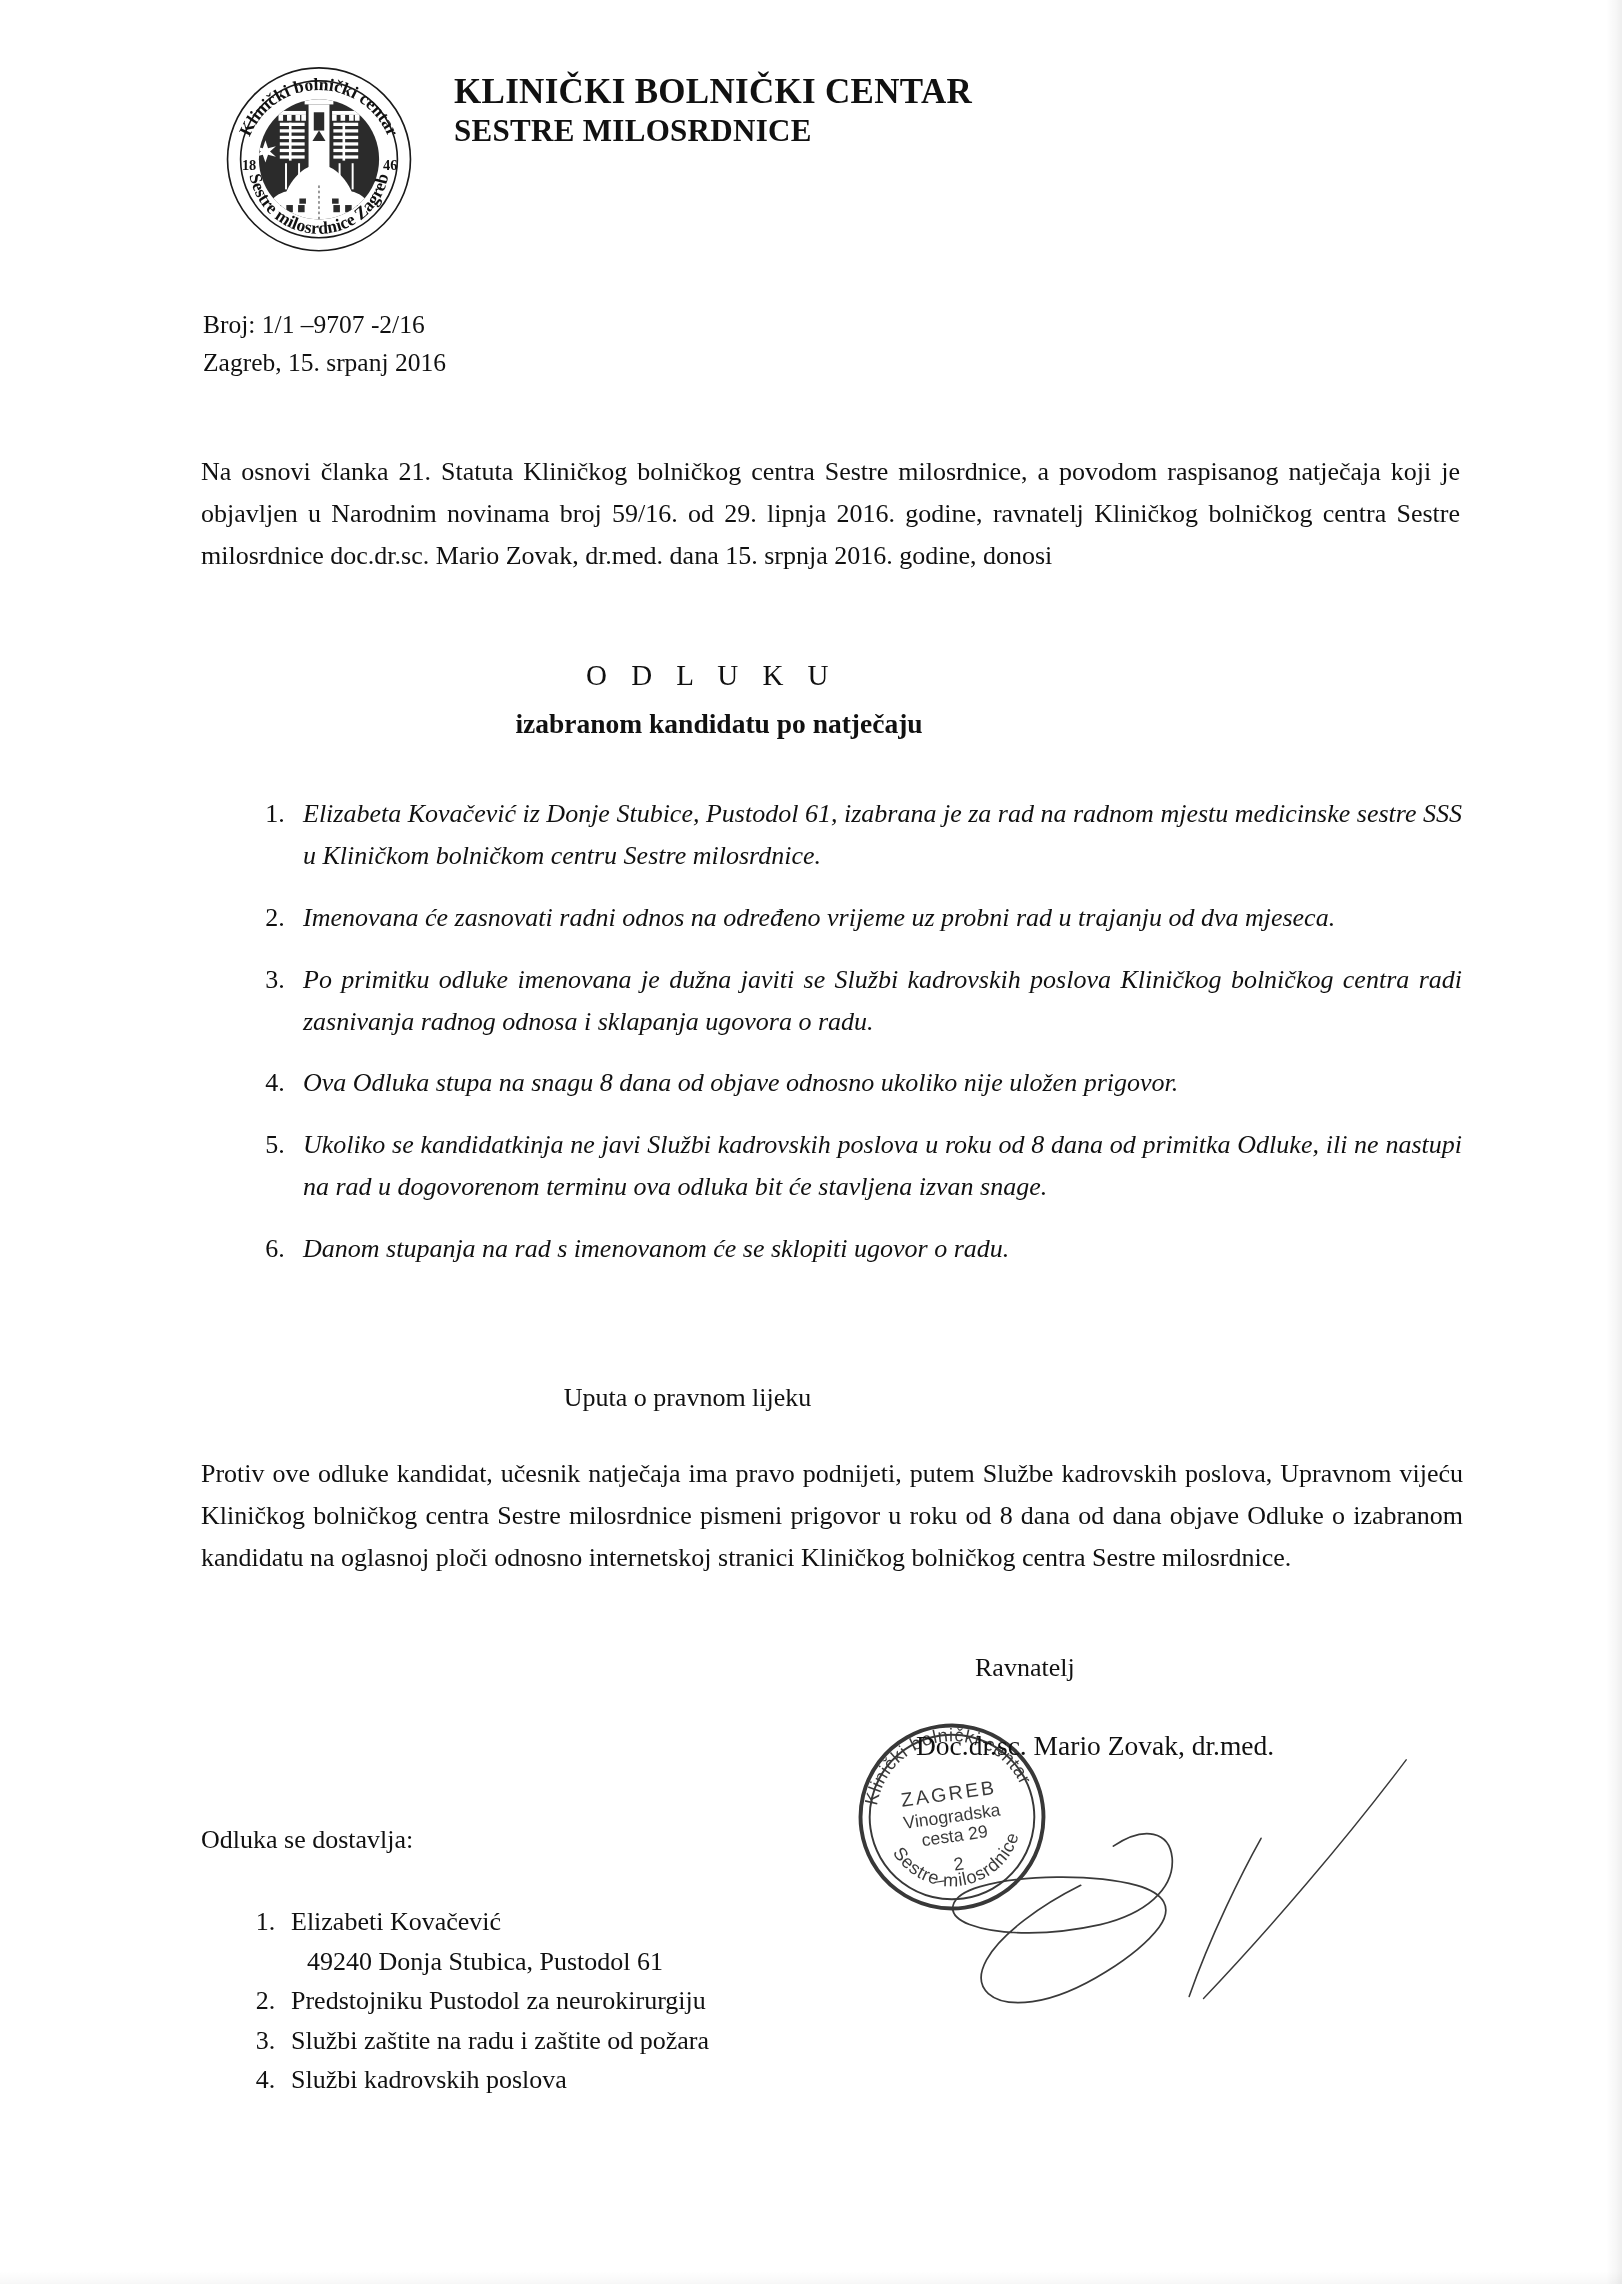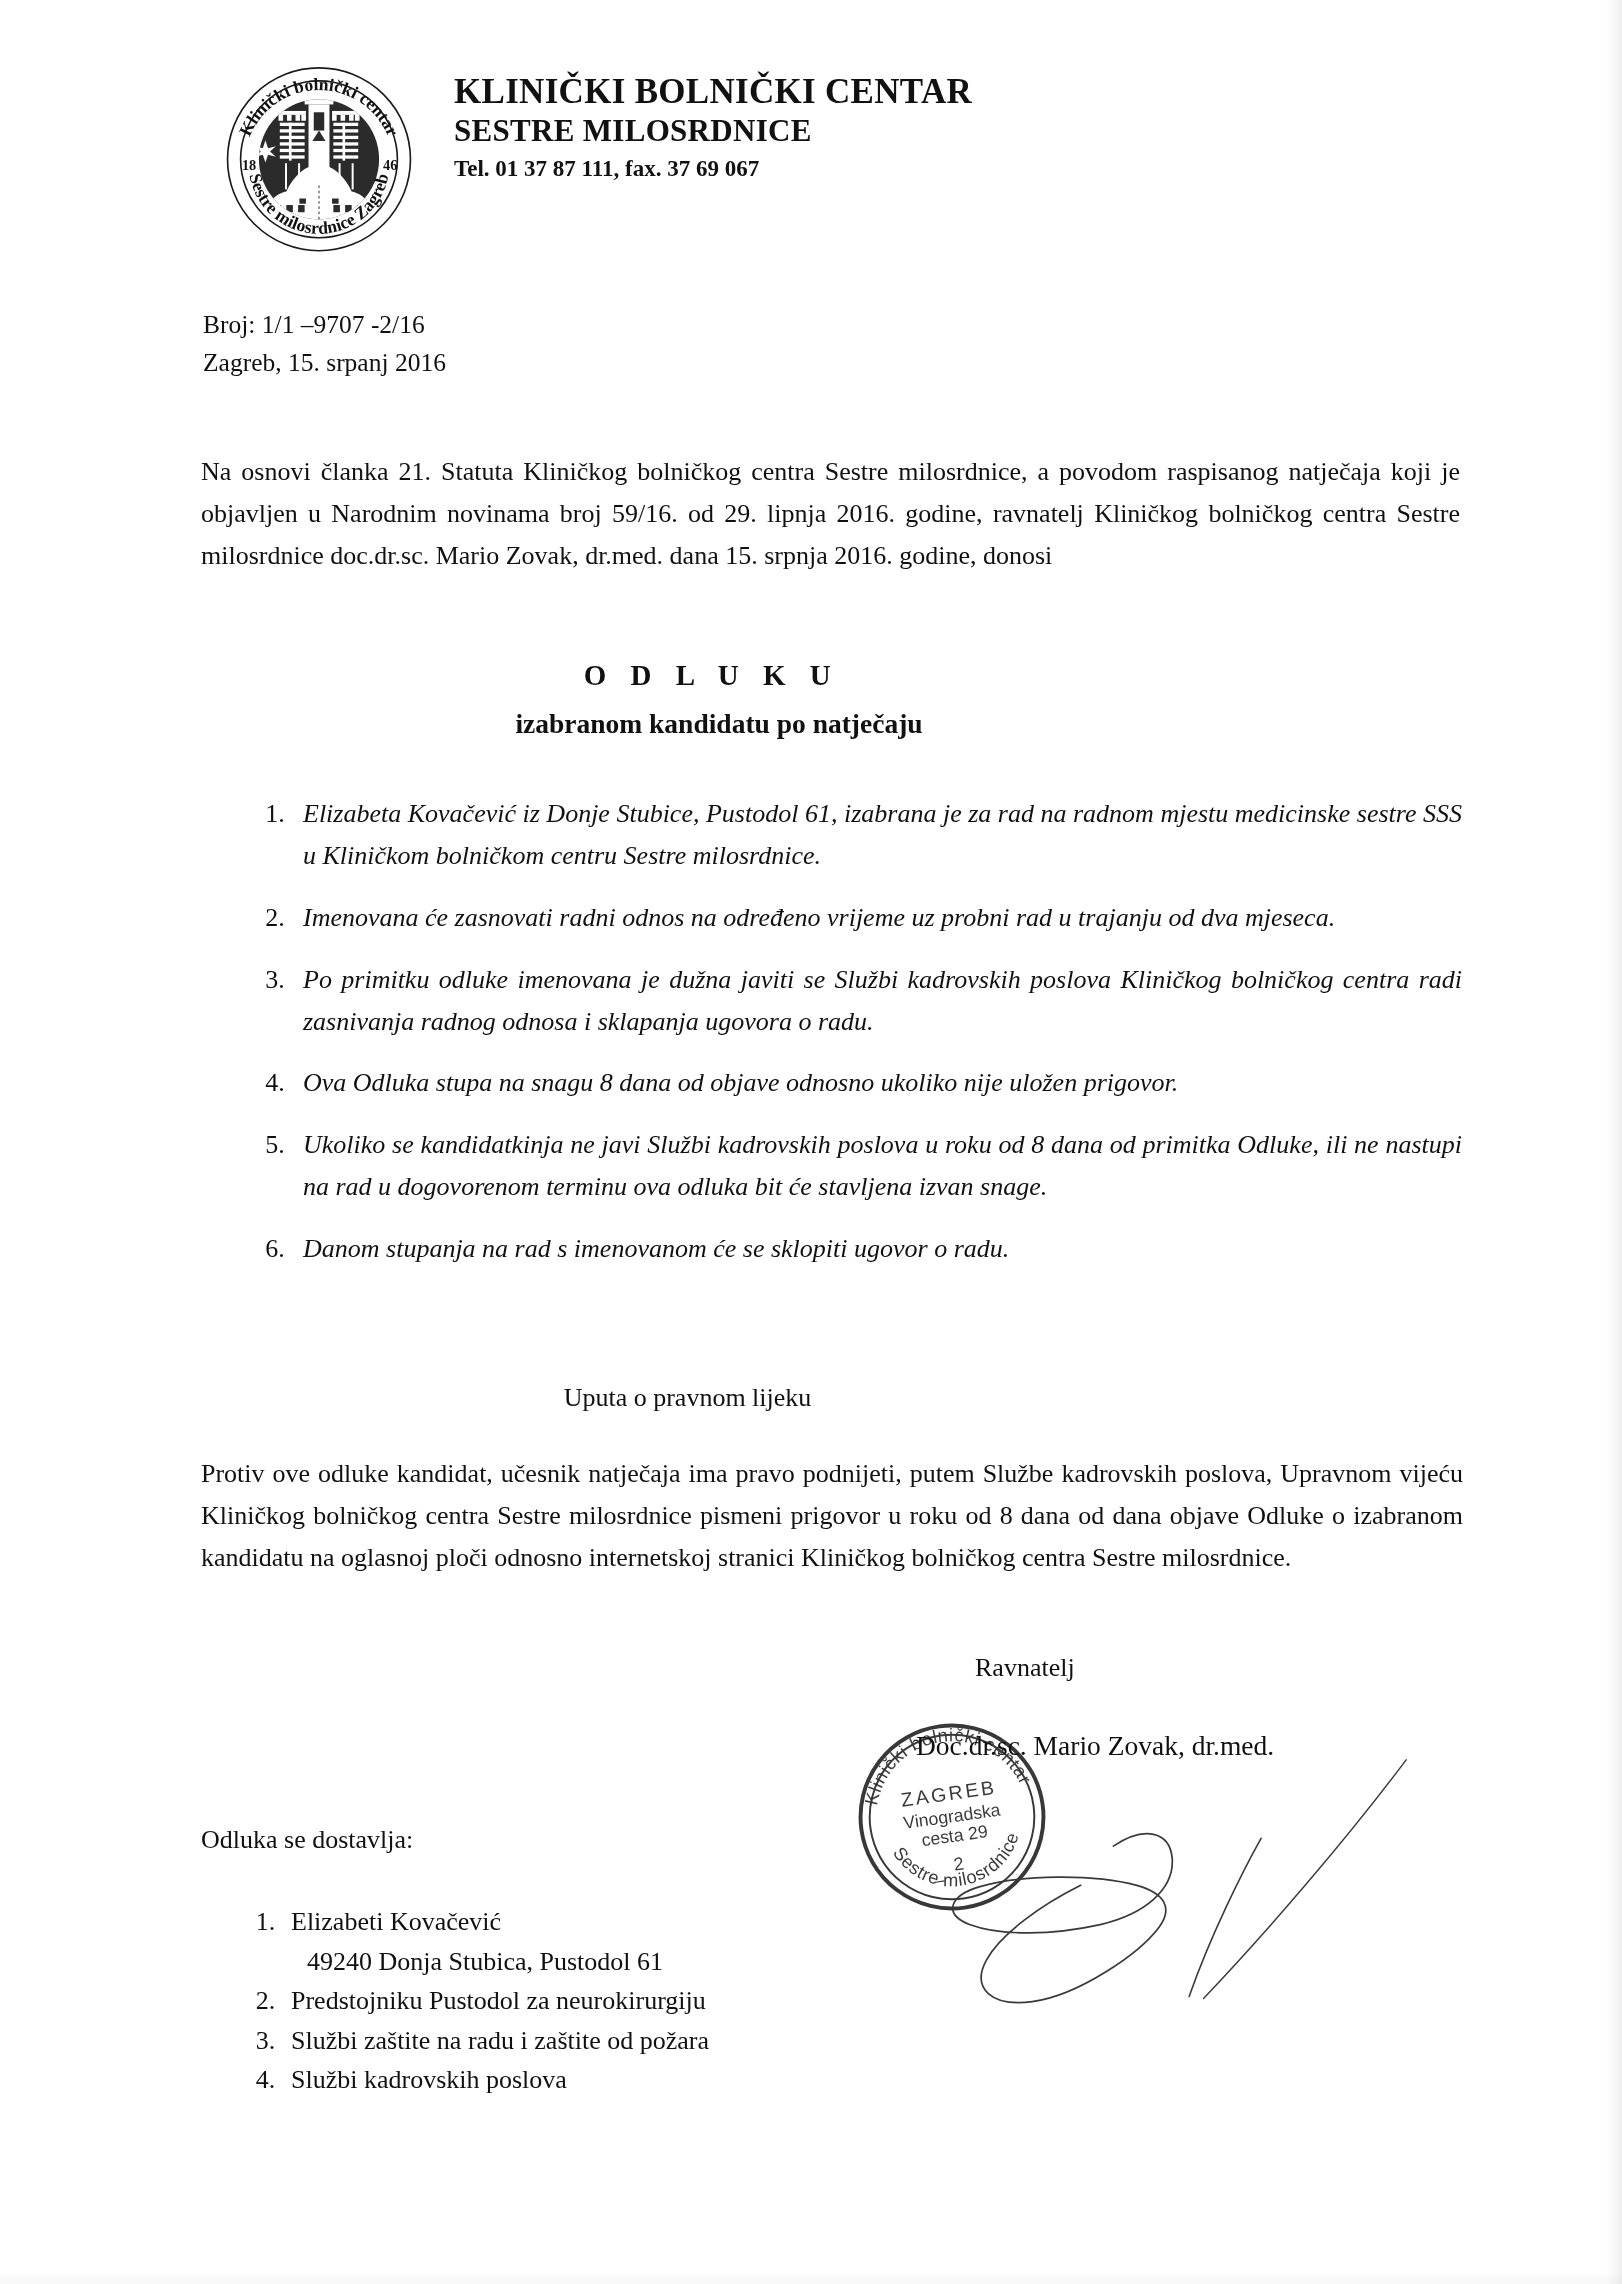--- a/index.html
+++ b/index.html
@@ -112,21 +112,21 @@
   }
 
   
   .doc-title {
     position: absolute;
     left: 0;
     top: 659px;
     width: 1345px;
     text-align: center;
     font-size: 29px;
-    font-weight: bold;
+    font-weight: normal;
     letter-spacing: 8.5px;
     padding-left: 78px;
     box-sizing: border-box;
   }
   .doc-subtitle {
     position: absolute;
     left: 0;
     top: 708px;
     width: 1366px;
     text-align: center;
@@ -360,21 +360,20 @@
           <textPath href="#arcBottom" startOffset="50%" text-anchor="middle">Sestre milosrdnice Zagreb</textPath>
         </text>
         <text x="32" y="168" font-family="Liberation Serif, serif" font-size="22" font-weight="bold" fill="#111">18</text>
         <text x="248" y="168" font-family="Liberation Serif, serif" font-size="22" font-weight="bold" fill="#111">46</text>
       </svg>
     </div>
 
     <div class="letterhead-text">
       <div class="lh-line1">KLINIČKI BOLNIČKI CENTAR</div>
       <div class="lh-line2">SESTRE MILOSRDNICE</div>
-      <div class="lh-line4">Tel. 01 37 87 111, fax. 37 69 067</div>
     </div>
   </div>
 
   <div class="refblock">
     <div>Broj: 1/1 –9707 -2/16</div>
     <div>Zagreb, 15. srpanj 2016</div>
   </div>
 
   <div class="intro">Na osnovi članka 21. Statuta Kliničkog bolničkog centra Sestre milosrdnice, a povodom raspisanog natječaja koji je objavljen u Narodnim novinama broj 59/16. od 29. lipnja 2016. godine, ravnatelj Kliničkog bolničkog centra Sestre milosrdnice doc.dr.sc. Mario Zovak, dr.med. dana 15. srpnja 2016. godine, donosi</div>
 

